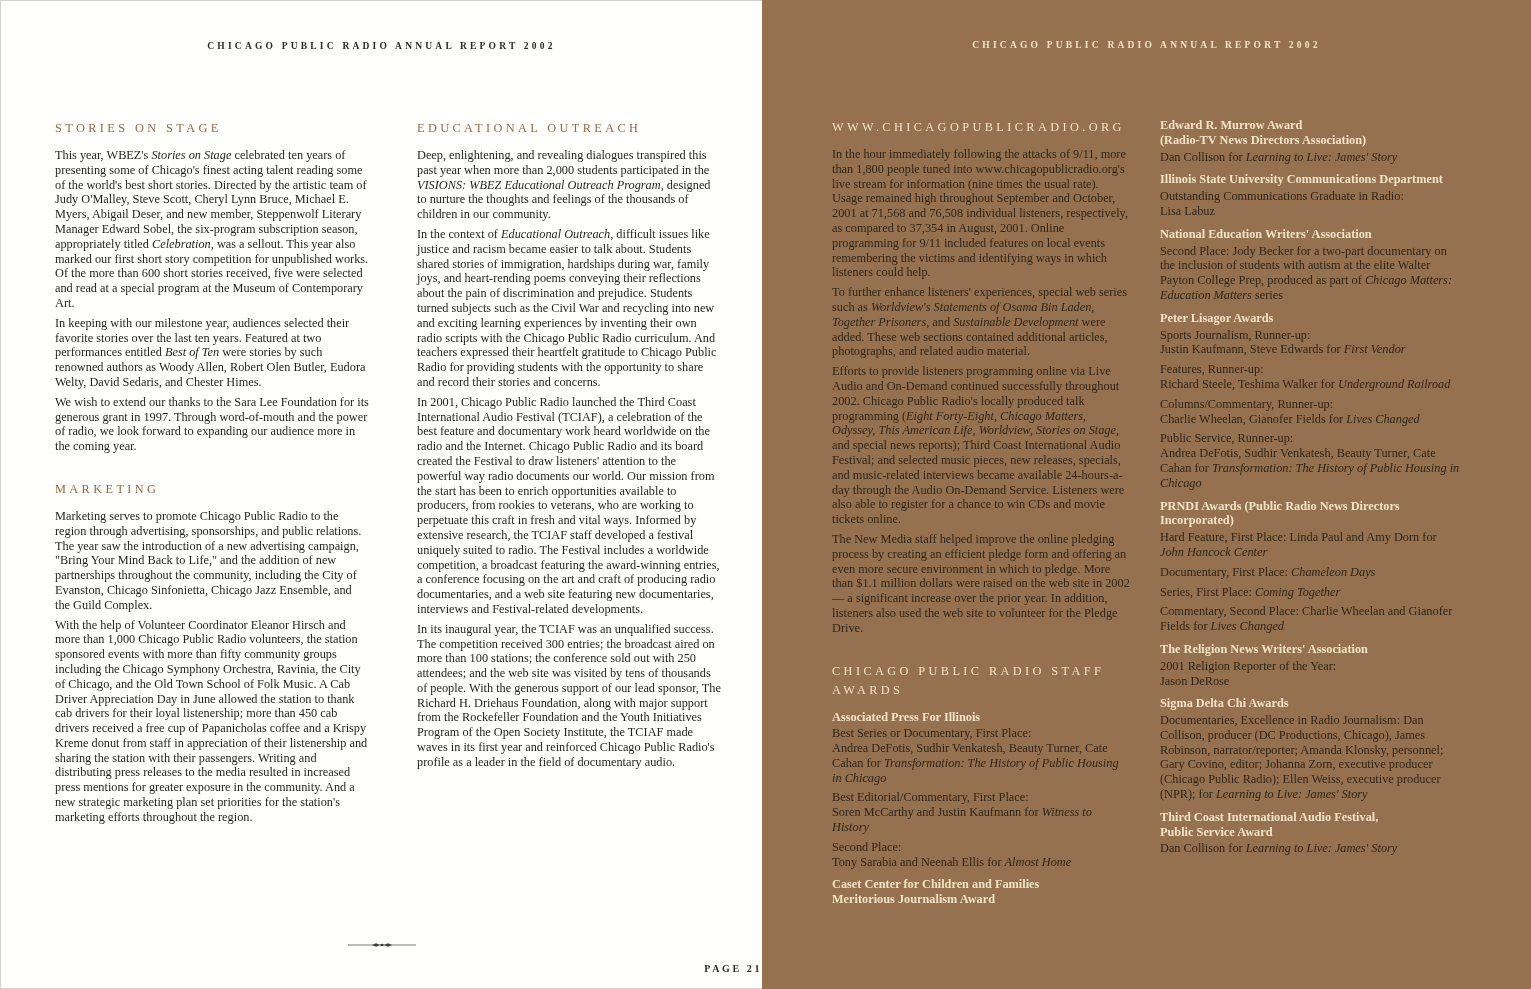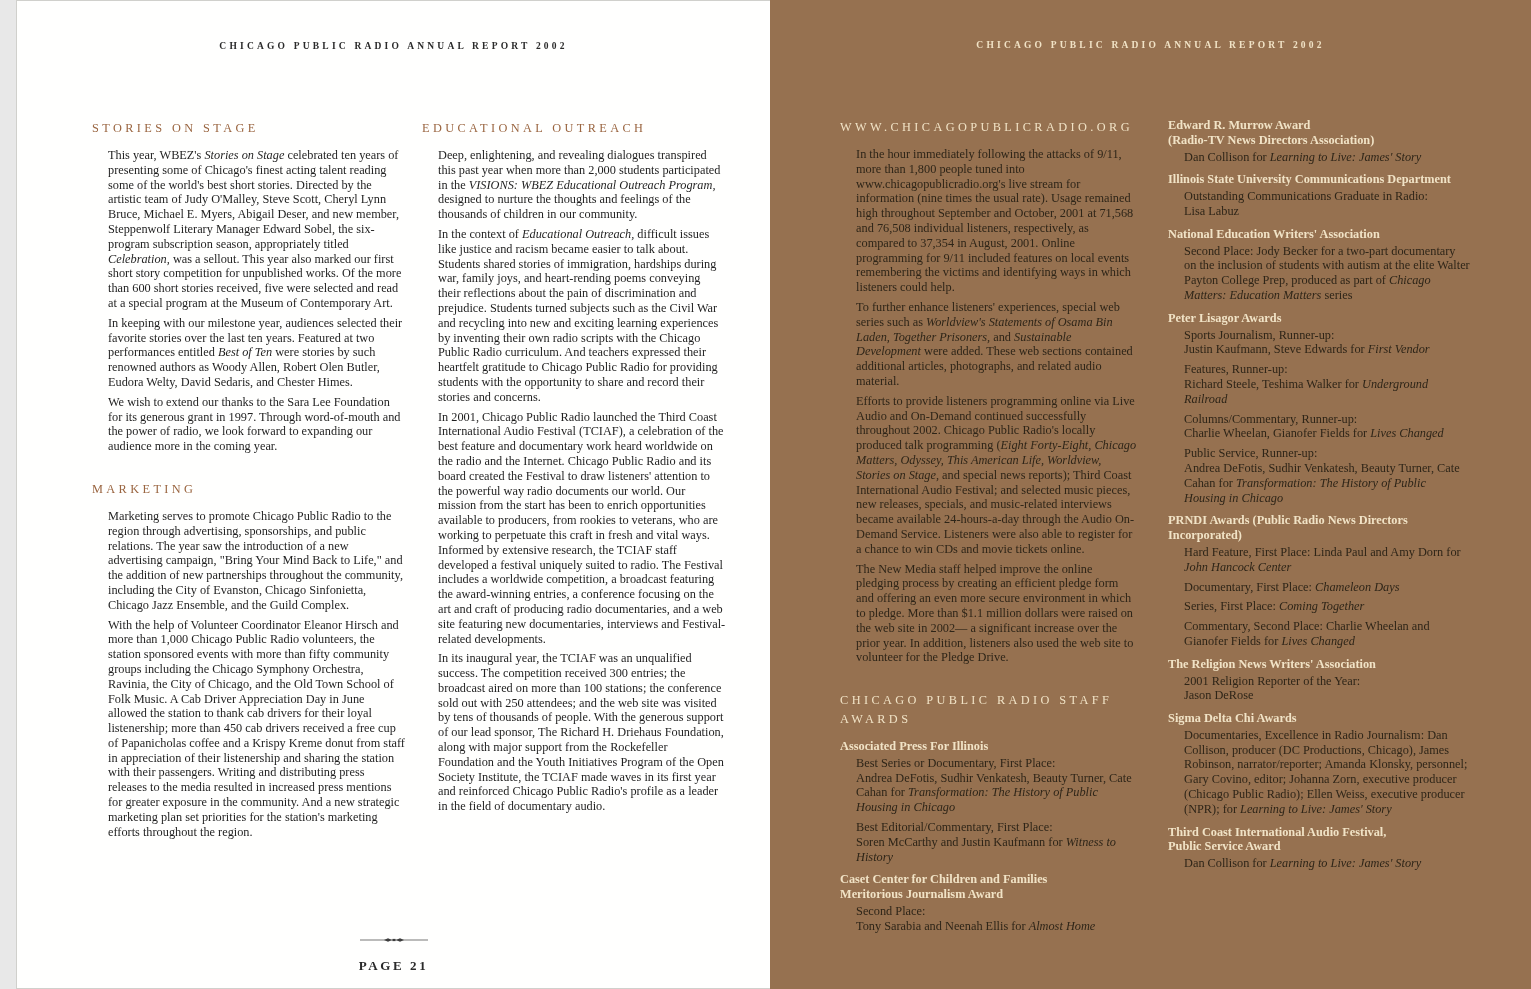--- a/index.html
+++ b/index.html
@@ -1,21 +1,21 @@
 <!DOCTYPE html>
 <html><head>
 <meta charset="utf-8">
 <style>
   * { margin: 0; padding: 0; box-sizing: border-box; }
   html, body { width: 1531px; height: 989px; overflow: hidden; }
   body {
     font-family: "Liberation Serif", "DejaVu Serif", serif;
     background: #e8e8e8;
   }
-  .spread { display: flex; width: 1531px; height: 989px; padding-left: 16px; }
+  .spread { display: flex; width: 1531px; height: 989px; }
 
   .page { position: relative; height: 989px; }
   .page.left {
     width: 762px;
     background: #fffffe;
     color: #1f1f1f;
     border: 1px solid #d0d0cc;
     border-right: none;
   }
   .page.right {
@@ -27,30 +27,30 @@
   .running-head {
     position: absolute; top: 40px; left: 0; right: 0;
     text-align: center;
     font-size: 9.5px; font-weight: bold;
     letter-spacing: 3.2px;
     color: #2a2a2a;
   }
   .page.right .running-head { color: #f1e3c6; }
 
   .cols { position: absolute; top: 118px; display: flex; }
-  .page.left .cols { left: 75px; }
+  .page.left .cols { left: 54px; gap: 32px; }
   .page.left .col-a { width: 314px; margin-right: 16px; }
   .page.left .col-b { width: 304px; }
   .page.right .cols { left: 70px; }
   .page.right .col-a { width: 298px; margin-right: 30px; }
   .page.right .col-b { width: 302px; }
 
   .col { font-size: 12.3px; line-height: 14.8px; }
 
-  .blk.para { margin-bottom: 5px; margin-left: 16px; }
+  .blk.para { margin-bottom: 5px; }
   .blk.heading {
     font-size: 12.3px;
     font-weight: normal;
     letter-spacing: 3.4px;
     line-height: 19px;
     color: #9a6540;
     margin: 26px 0 10px 0;
   }
   .blk.heading:first-child { margin-top: 0; }
   .page.right .blk.heading { color: #f1e3c6; }
@@ -61,23 +61,24 @@
   }
   .blk.subhead:first-child { margin-top: 0; }
 
   .page-footer {
     position: absolute; bottom: 14px; left: 0; right: 0;
     text-align: center;
   }
   .ornament { display: block; margin: 0 auto 14px auto; color: #3d3d3d; }
   .page.right .ornament { color: #33281a; }
   .page-num {
-    font-size: 13px; font-weight: bold;
+    font-size: 10px; font-weight: bold;
     letter-spacing: 2.6px;
     color: #2a2a2a;
+    text-align: right;
   }
   .page.right .page-num { color: #2b2114; }
 </style>
 </head>
 <body>
 
 <div class="spread">
 
   <section class="page left">
     <div class="running-head">CHICAGO PUBLIC RADIO ANNUAL REPORT 2002</div>
@@ -116,22 +117,22 @@
       <div class="col col-a">
           <div class="blk heading">WWW.CHICAGOPUBLICRADIO.ORG</div>
           <div class="blk para">In the hour immediately following the attacks of 9/11, more than 1,800 people tuned into www.chicagopublicradio.org's live stream for information (nine times the usual rate). Usage remained high throughout September and October, 2001 at 71,568 and 76,508 individual listeners, respectively, as compared to 37,354 in August, 2001. Online programming for 9/11 included features on local events remembering the victims and identifying ways in which listeners could help.</div>
           <div class="blk para">To further enhance listeners' experiences, special web series such as <i>Worldview's Statements of Osama Bin Laden, Together Prisoners,</i> and <i>Sustainable Development</i> were added. These web sections contained additional articles, photographs, and related audio material.</div>
           <div class="blk para">Efforts to provide listeners programming online via Live Audio and On-Demand continued successfully throughout 2002. Chicago Public Radio's locally produced talk programming (<i>Eight Forty-Eight, Chicago Matters, Odyssey, This American Life, Worldview, Stories on Stage,</i> and special news reports); Third Coast International Audio Festival; and selected music pieces, new releases, specials, and music-related interviews became available 24-hours-a-day through the Audio On-Demand Service. Listeners were also able to register for a chance to win CDs and movie tickets online.</div>
           <div class="blk para">The New Media staff helped improve the online pledging process by creating an efficient pledge form and offering an even more secure environment in which to pledge. More than $1.1 million dollars were raised on the web site in 2002— a significant increase over the prior year. In addition, listeners also used the web site to volunteer for the Pledge Drive.</div>
           <div class="blk heading">CHICAGO PUBLIC RADIO STAFF AWARDS</div>
           <div class="blk subhead">Associated Press For Illinois</div>
           <div class="blk para">Best Series or Documentary, First Place:<br>Andrea DeFotis, Sudhir Venkatesh, Beauty Turner, Cate Cahan for <i>Transformation: The History of Public Housing in Chicago</i></div>
           <div class="blk para">Best Editorial/Commentary, First Place:<br>Soren McCarthy and Justin Kaufmann for <i>Witness to History</i></div>
+          <div class="blk para">Second Place:<br>Tony Sarabia and Neenah Ellis for <i>Almost Home</i></div>
           <div class="blk subhead">Caset Center for Children and Families<br>Meritorious Journalism Award</div>
-          <div class="blk para">Second Place:<br>Tony Sarabia and Neenah Ellis for <i>Almost Home</i></div>
         </div>
       <div class="col col-b">
           <div class="blk subhead">Edward R. Murrow Award<br>(Radio-TV News Directors Association)</div>
           <div class="blk para">Dan Collison for <i>Learning to Live: James' Story</i></div>
           <div class="blk subhead">Illinois State University Communications Department</div>
           <div class="blk para">Outstanding Communications Graduate in Radio:<br>Lisa Labuz</div>
           <div class="blk subhead">National Education Writers' Association</div>
           <div class="blk para">Second Place: Jody Becker for a two-part documentary on the inclusion of students with autism at the elite Walter Payton College Prep, produced as part of <i>Chicago Matters: Education Matters</i> series</div>
           <div class="blk subhead">Peter Lisagor Awards</div>
           <div class="blk para">Sports Journalism, Runner-up:<br>Justin Kaufmann, Steve Edwards for <i>First Vendor</i></div>

